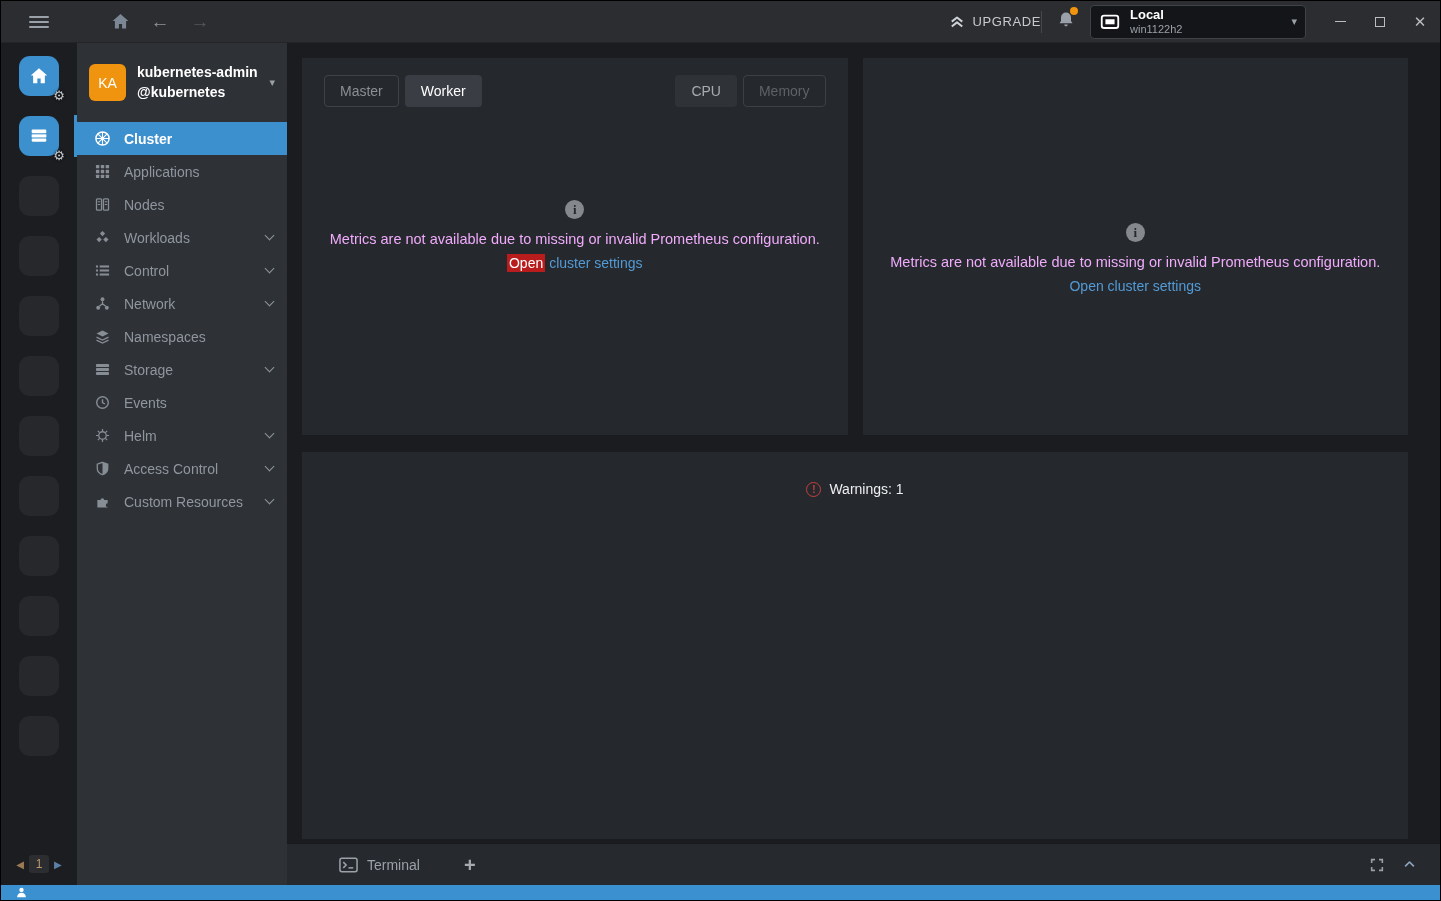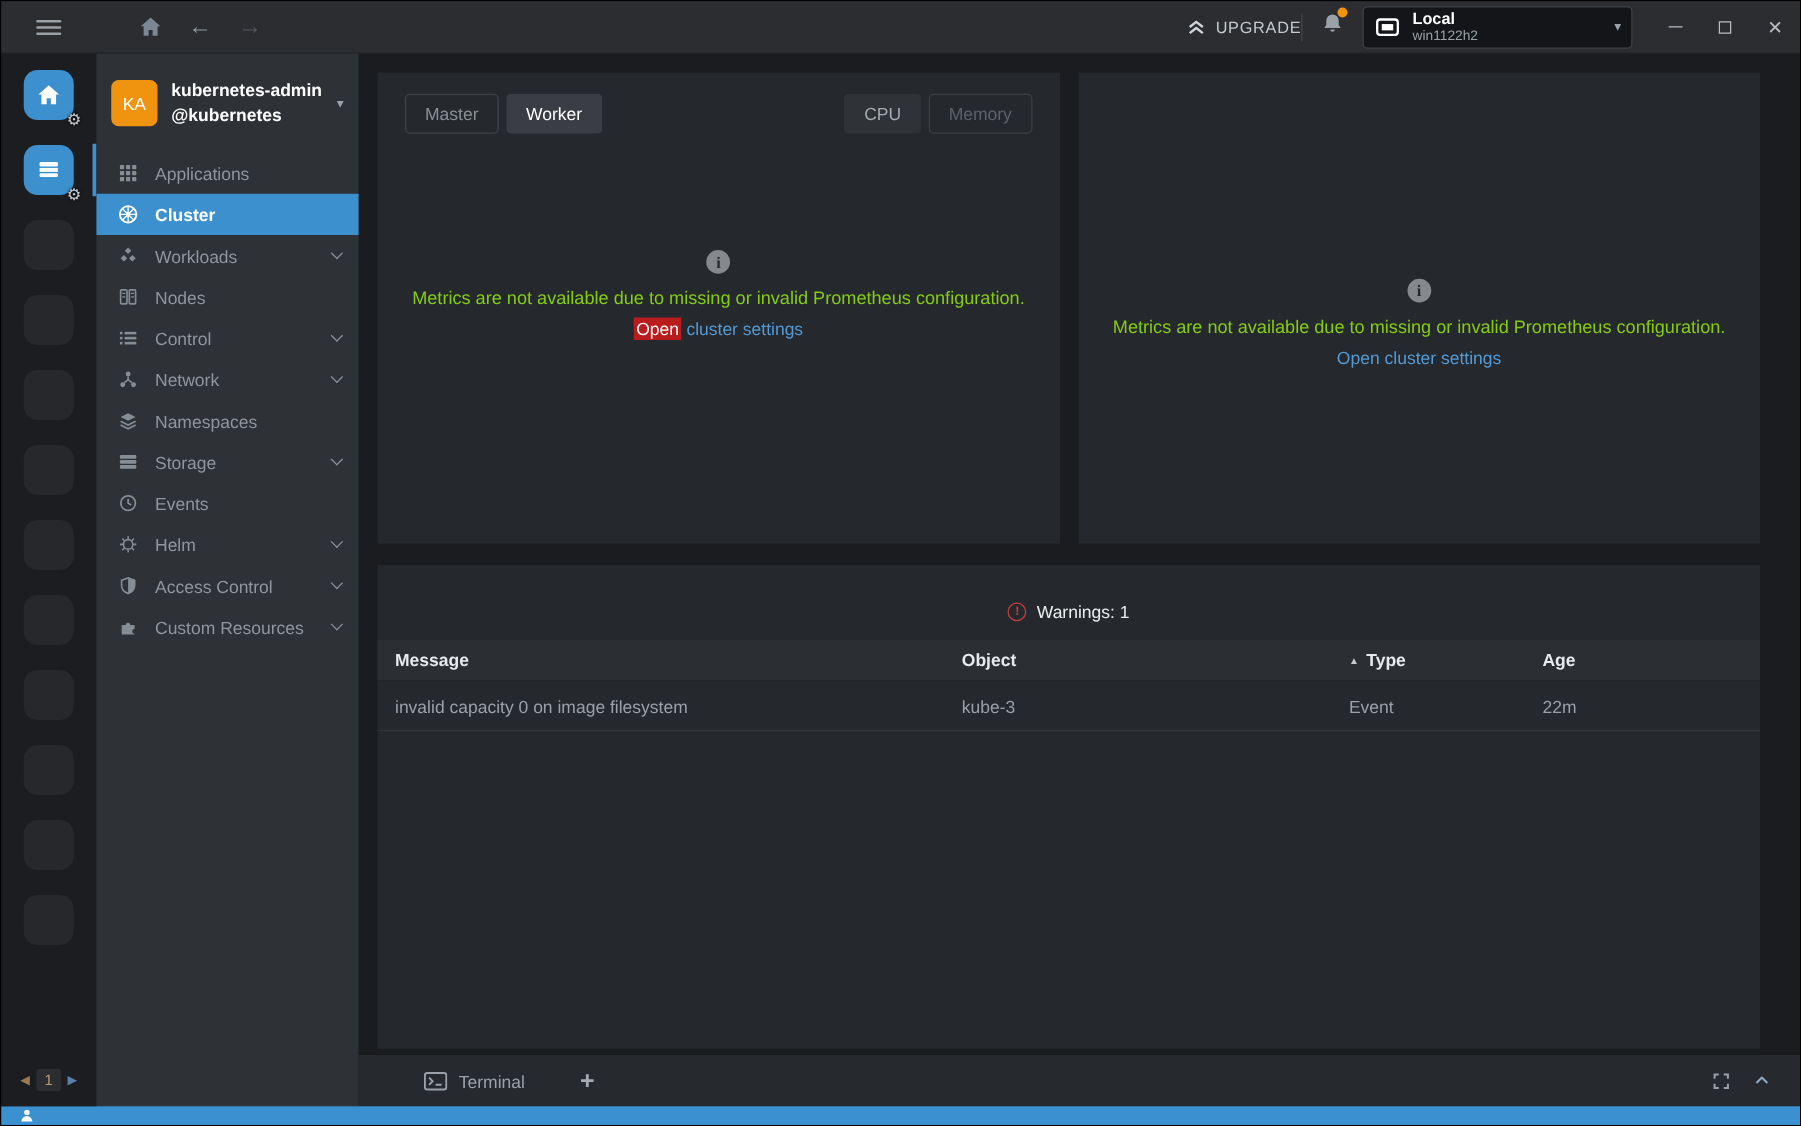--- a/index.html
+++ b/index.html
@@ -70,21 +70,21 @@
   .btn { border-radius:4px; font-size:14px; padding:7px 15px; cursor:pointer; border:1px solid transparent; }
   .btn-group { display:flex; gap:6px; }
   .btn.outline { border-color:#3f4246; color:#8b9095; background:transparent; }
   .btn.filled-active { background:#3a3d43; color:#fff; }
   .btn.filled-dim { background:#2f3237; color:#a7acb1; }
   .btn.outline-dim { border-color:#3c3f44; color:#5d6268; background:transparent; }
   .no-metrics { display:flex; flex-direction:column; align-items:center; text-align:center; }
   .no-metrics.with-toolbar { margin-top:93px; }
   .no-metrics.plain { margin-top:148px; }
   .info-circle { width:19px; height:19px; border-radius:50%; background:#85898d; color:#25282c; font-size:13px; font-weight:bold; display:flex; align-items:center; justify-content:center; font-family:"Liberation Serif", serif; }
-  .nm-text { margin-top:12px; color:#84cc16; font-size:14.5px; }
+  .nm-text { margin-top:12px; color:#f0abfc; font-size:14.5px; }
   .nm-link-line { margin-top:8px; font-size:14px; }
   .open-hl { background:#b91c1c; color:#fff; padding:1px 2px; }
   .link { color:#539bd6; cursor:pointer; }
 
   .warnings-panel { margin-top:17px; height:387px; display:flex; flex-direction:column; }
   .warn-head { padding-top:29px; display:flex; align-items:center; justify-content:center; gap:8px; }
   .warn-icon { width:15px; height:15px; border-radius:50%; border:1.7px solid #c3413f; color:#c3413f; font-size:10px; font-weight:bold; display:flex; align-items:center; justify-content:center; }
   .warn-title { color:#eceef0; font-size:14px; }
   .w-table { margin-top:15px; }
   .w-grid { display:grid; grid-template-columns:41% 28% 14% 17%; align-items:center; }
@@ -210,66 +210,66 @@
       </div>
     </div>
 
     <div class="sidebar">
       <div class="account">
         <div class="avatar">KA</div>
         <div class="account-name">kubernetes-admin@kubernetes</div>
         <span class="account-caret">▾</span>
       </div>
       <nav class="menu">
+        <div class="menu-item selected">
+          <span class="mi-icon">
+              <svg width="17" height="17" viewBox="0 0 16 16">
+                <circle cx="8" cy="8" r="6.2" fill="none" stroke="currentColor" stroke-width="1.4"></circle>
+                <path d="M8 2v12M2 8h12M3.9 3.9l8.2 8.2M12.1 3.9l-8.2 8.2" stroke="currentColor" stroke-width="1"></path>
+                <circle cx="8" cy="8" r="1.7" fill="currentColor"></circle>
+              </svg>
+            </span>
+          <span class="mi-label">Cluster</span>
+        </div>
         <div class="menu-item">
           <span class="mi-icon">
               <svg width="15" height="15" viewBox="0 0 16 16" fill="currentColor">
                 <rect x="1" y="1" width="3.6" height="3.6" rx=".6"></rect>
                 <rect x="6.2" y="1" width="3.6" height="3.6" rx=".6"></rect>
                 <rect x="11.4" y="1" width="3.6" height="3.6" rx=".6"></rect>
                 <rect x="1" y="6.2" width="3.6" height="3.6" rx=".6"></rect>
                 <rect x="6.2" y="6.2" width="3.6" height="3.6" rx=".6"></rect>
                 <rect x="11.4" y="6.2" width="3.6" height="3.6" rx=".6"></rect>
                 <rect x="1" y="11.4" width="3.6" height="3.6" rx=".6"></rect>
                 <rect x="6.2" y="11.4" width="3.6" height="3.6" rx=".6"></rect>
                 <rect x="11.4" y="11.4" width="3.6" height="3.6" rx=".6"></rect>
               </svg>
             </span>
           <span class="mi-label">Applications</span>
         </div>
-        <div class="menu-item selected">
-          <span class="mi-icon">
-              <svg width="17" height="17" viewBox="0 0 16 16">
-                <circle cx="8" cy="8" r="6.2" fill="none" stroke="currentColor" stroke-width="1.4"></circle>
-                <path d="M8 2v12M2 8h12M3.9 3.9l8.2 8.2M12.1 3.9l-8.2 8.2" stroke="currentColor" stroke-width="1"></path>
-                <circle cx="8" cy="8" r="1.7" fill="currentColor"></circle>
-              </svg>
-            </span>
-          <span class="mi-label">Cluster</span>
+        <div class="menu-item">
+          <span class="mi-icon">
+              <svg width="15" height="15" viewBox="0 0 16 16">
+                <rect x="1.6" y="2" width="5.4" height="12" rx="1" fill="none" stroke="currentColor" stroke-width="1.4"></rect>
+                <rect x="9" y="2" width="5.4" height="12" rx="1" fill="none" stroke="currentColor" stroke-width="1.4"></rect>
+                <path d="M3 5h2.6M3 8h2.6M10.4 5H13M10.4 8H13" stroke="currentColor" stroke-width="1.2"></path>
+              </svg>
+            </span>
+          <span class="mi-label">Nodes</span>
         </div>
         <div class="menu-item">
           <span class="mi-icon">
               <svg width="15" height="15" viewBox="0 0 16 16" fill="currentColor">
                 <path d="M8 1l2.8 2.8L8 6.6 5.2 3.8z"></path>
                 <path d="M4.4 7.4l2.8 2.8-2.8 2.8-2.8-2.8z"></path>
                 <path d="M11.6 7.4l2.8 2.8-2.8 2.8-2.8-2.8z"></path>
               </svg>
             </span>
           <span class="mi-label">Workloads</span>
           <span class="chev"></span>
-        </div>
-        <div class="menu-item">
-          <span class="mi-icon">
-              <svg width="15" height="15" viewBox="0 0 16 16">
-                <rect x="1.6" y="2" width="5.4" height="12" rx="1" fill="none" stroke="currentColor" stroke-width="1.4"></rect>
-                <rect x="9" y="2" width="5.4" height="12" rx="1" fill="none" stroke="currentColor" stroke-width="1.4"></rect>
-                <path d="M3 5h2.6M3 8h2.6M10.4 5H13M10.4 8H13" stroke="currentColor" stroke-width="1.2"></path>
-              </svg>
-            </span>
-          <span class="mi-label">Nodes</span>
         </div>
         <div class="menu-item">
           <span class="mi-icon">
               <svg width="15" height="15" viewBox="0 0 16 16" fill="currentColor">
                 <rect x="1" y="2.6" width="2.2" height="2.2"></rect>
                 <rect x="5" y="2.6" width="10" height="2.2"></rect>
                 <rect x="1" y="6.9" width="2.2" height="2.2"></rect>
                 <rect x="5" y="6.9" width="10" height="2.2"></rect>
                 <rect x="1" y="11.2" width="2.2" height="2.2"></rect>
                 <rect x="5" y="11.2" width="10" height="2.2"></rect>
@@ -385,37 +385,20 @@
               </div>
             </div>
           </div>
         </div>
 
         <div class="panel warnings-panel">
           <div class="warn-head">
             <span class="warn-icon">!</span>
             <span class="warn-title">Warnings: 1</span>
           </div>
-          <div class="w-table">
-            <div class="w-grid w-header">
-              <div class="cell">Message</div>
-              <div class="cell">Object</div>
-              <div class="cell cell-type">
-                <span class="sort-arrow">▲</span>
-                <span>Type</span>
-              </div>
-              <div class="cell">Age</div>
-            </div>
-            <div class="w-grid w-row">
-              <div class="cell">invalid capacity 0 on image filesystem</div>
-              <div class="cell">kube-3</div>
-              <div class="cell">Event</div>
-              <div class="cell">22m</div>
-            </div>
-          </div>
         </div>
       </div>
 
       <div class="dock">
         <div class="dock-tab">
           <svg width="19" height="16" viewBox="0 0 20 16">
               <rect x="1" y="1" width="18" height="14" rx="2" fill="none" stroke="#9aa1a8" stroke-width="1.6"></rect>
               <path d="M4.5 5l3 3-3 3" stroke="#9aa1a8" stroke-width="1.6" fill="none"></path>
               <path d="M10 11h5" stroke="#9aa1a8" stroke-width="1.6"></path>
             </svg>

